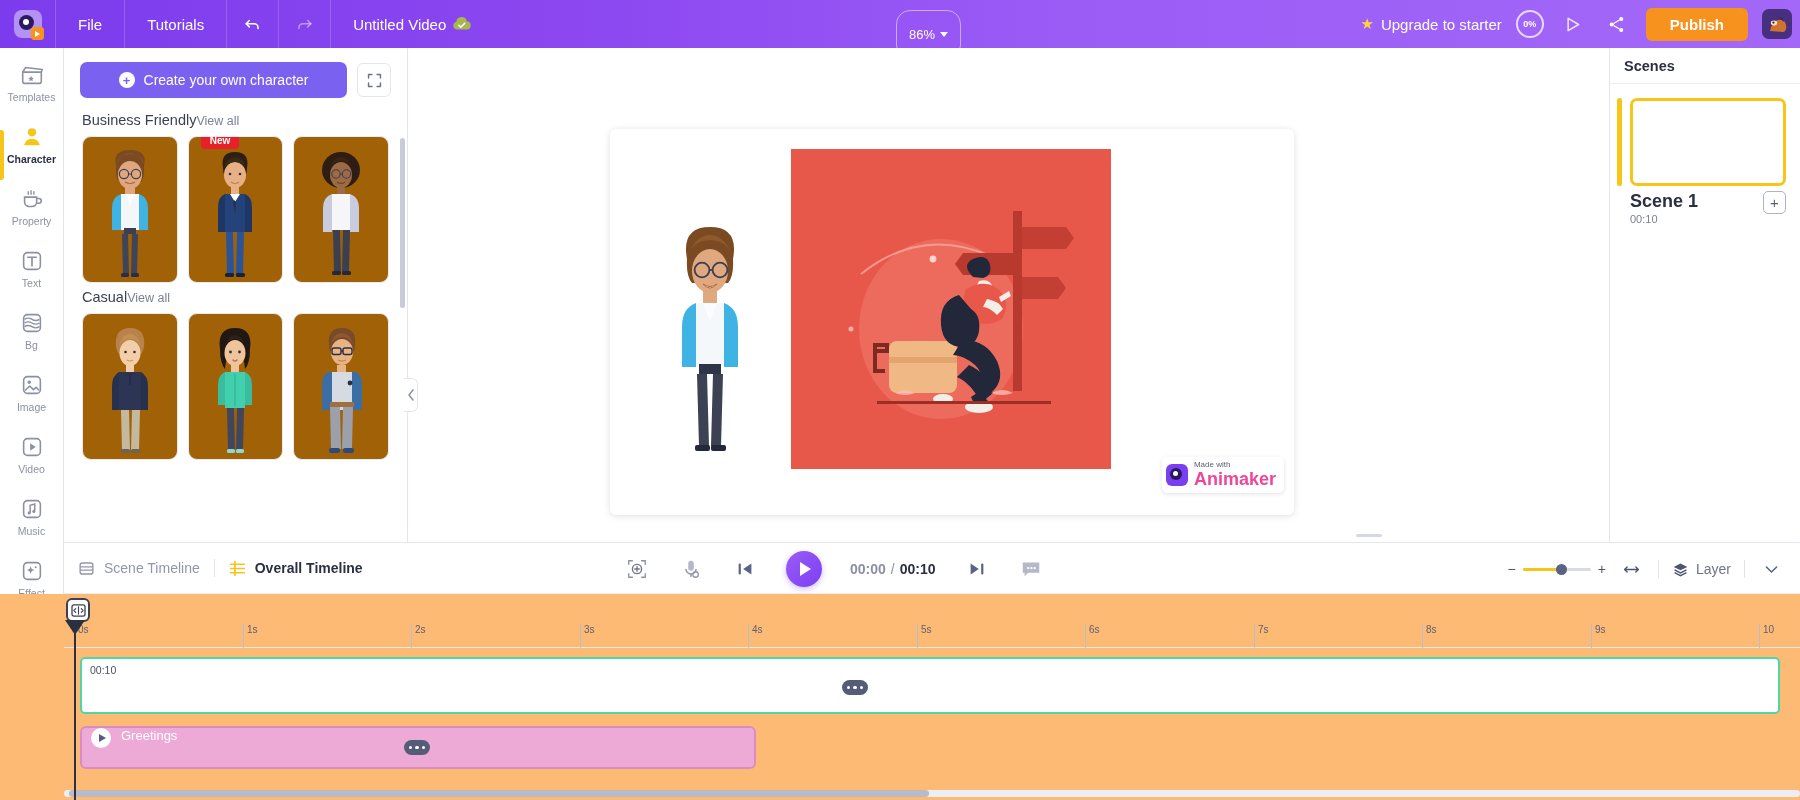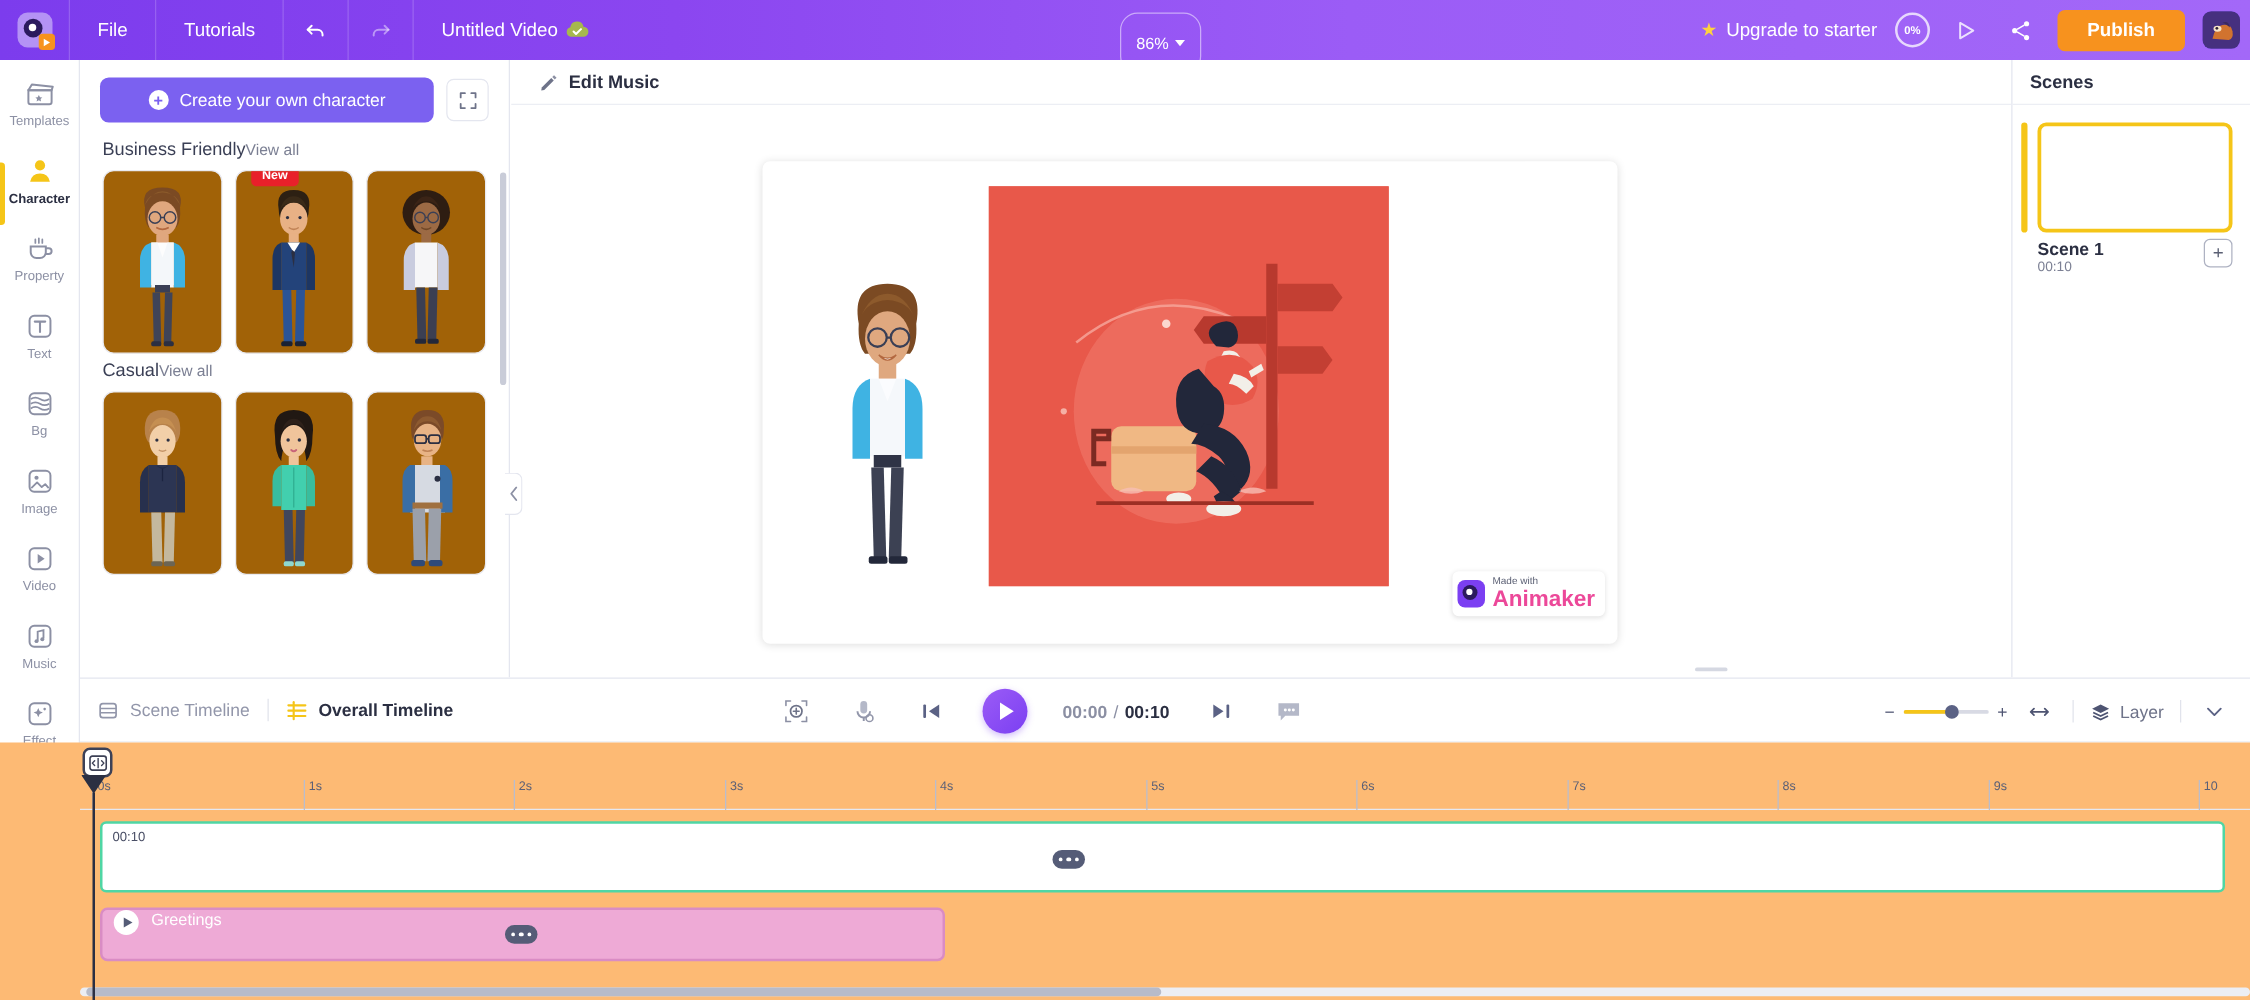--- a/index.html
+++ b/index.html
@@ -194,21 +194,21 @@
   }
   .scene-item { position:relative; padding:14px 14px 0 20px; }
   .scene-marker {
     position:absolute; left:7px; top:14px; width:5px; height:88px;
     background:#f5c518; border-radius:3px;
   }
   .scene-thumb {
     width:156px;height:88px;border:3px solid #f5c518;border-radius:7px;background:#fff;cursor:pointer;
   }
   .scene-meta { display:flex;align-items:flex-start;justify-content:space-between;margin-top:5px;width:156px;}
-  .scene-name { font-size:14px;font-weight:bold;color:#2b2f42; }
+  .scene-name { font-size:18px;font-weight:bold;color:#2b2f42; }
   .scene-time { font-size:11px;color:#7c8094;margin-top:1px; }
   .add-scene {
     width:23px;height:23px;border:1px solid #aeb2c2;border-radius:5px;background:#fff;
     display:flex;align-items:center;justify-content:center;font-size:15px;color:#5a5f73;cursor:pointer;
   }
 
   
   .tl-bar {
     position:absolute; top:542px; left:64px; width:1736px; height:52px;
     background:#fff; border-top:1px solid #e4e6ef; border-bottom:1px solid #eceef4;
@@ -606,27 +606,20 @@
     <div class="panel-scroll"></div>
   </div>
 
   <div class="panel-collapse">
     <svg width="8" height="12" viewBox="0 0 8 12">
       <path d="M6 1 L2 6 L6 11" fill="none" stroke="#8c90a4" stroke-width="1.5" stroke-linecap="round" stroke-linejoin="round"></path>
     </svg>
   </div>
 
   <div class="stage-wrap">
-    <div class="stage-head">
-      <svg width="16" height="16" viewBox="0 0 20 20">
-        <path d="M3 15 l9.5-9.5 2.5 2.5 L5.5 17.5 L2.5 18 z" fill="#6e7389"></path>
-        <path d="M13.5 4.5 l1.8-1.8 2.5 2.5 -1.8 1.8z" fill="#8c90a4"></path>
-      </svg>
-      <span class="t">Edit Music</span>
-    </div>
 
     <div class="canvas">
 
       <svg style="position:absolute;left:50px;top:86px;" width="100" height="250" viewBox="0 0 100 250">
         <path d="M27 44 q-6-32 23-32 t23 32 q1 17-5 24 H32 q-6-7-5-24z" fill="#7b4a23"></path>
         <ellipse cx="50" cy="56" rx="18" ry="22" fill="#dfa87f"></ellipse>
         <path d="M28 40 q8-20 22-20 t22 20 q-5-14-22-15 q-17 1-22 15z" fill="#8d5a2c"></path>
         <circle cx="42" cy="55" r="7.4" fill="none" stroke="#3a3f55" stroke-width="1.8"></circle>
         <circle cx="60" cy="55" r="7.4" fill="none" stroke="#3a3f55" stroke-width="1.8"></circle>
         <path d="M49.4 55 h3.2" stroke="#3a3f55" stroke-width="1.8"></path>

